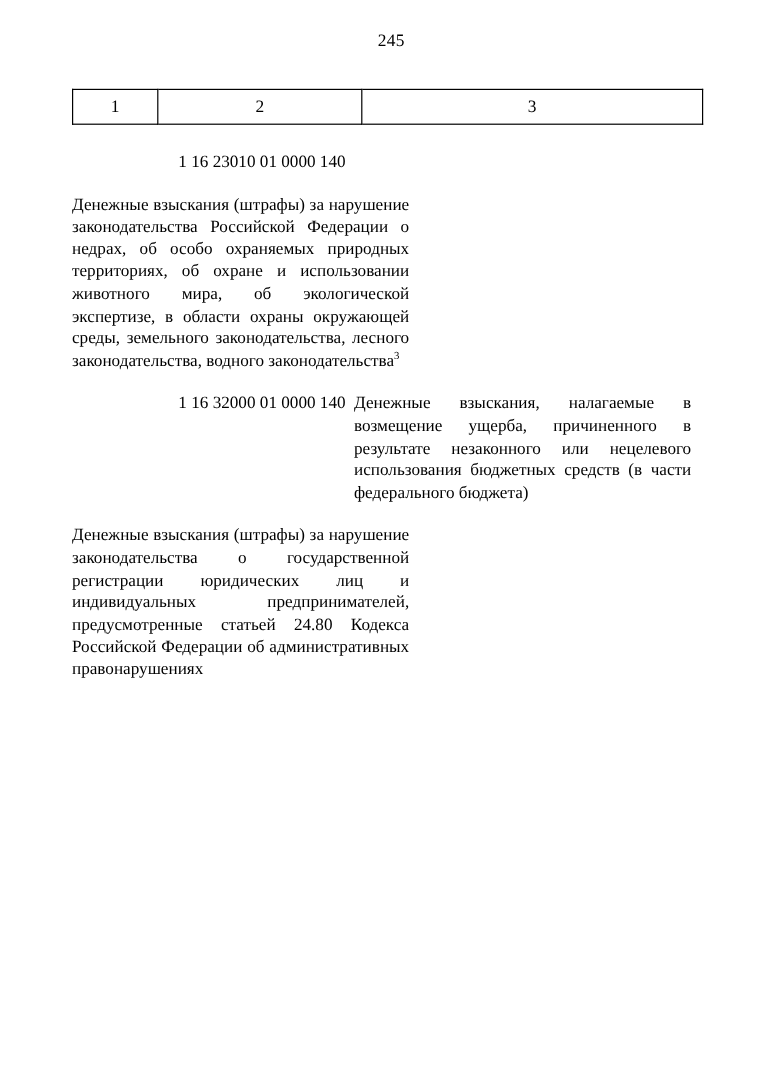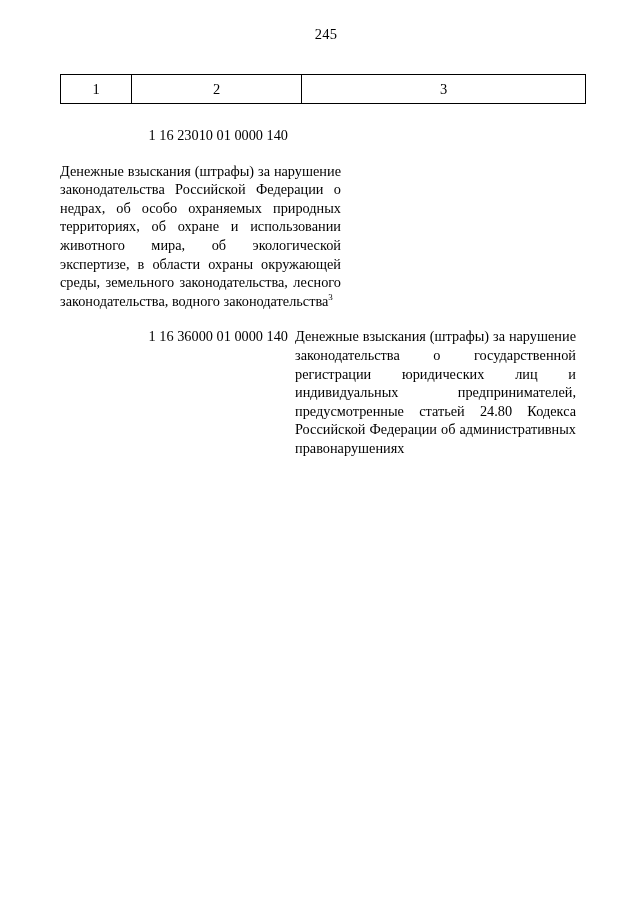--- a/index.html
+++ b/index.html
@@ -107,21 +107,24 @@
       <div class="row">
         <div class="code">1 16 23010 01 0000 140</div>
       </div>
 
       <div class="row">
         <div class="desc"><span>Денежные взыскания (штрафы) за нарушение законодательства Российской Федерации о недрах, об особо охраняемых природных территориях, об охране и использовании животного мира, об экологической экспертизе, в области охраны окружающей среды, земельного законодательства, лесного законодательства, водного законодательства</span><sup>3</sup></div>
       </div>
 
 
 
+      <div class="row">
+        <div class="code">1 16 32000 01 0000 140</div>
+        <div class="desc"><span>Денежные взыскания, налагаемые в возмещение ущерба, причиненного в результате незаконного или нецелевого использования бюджетных средств (в части федерального бюджета)</span><sup></sup></div>
+      </div>
 
       <div class="row">
-        <div class="code">1 16 36000 01 0000 140</div>
         <div class="desc"><span>Денежные взыскания (штрафы) за нарушение законодательства о государственной регистрации юридических лиц и индивидуальных предпринимателей, предусмотренные статьей 24.80 Кодекса Российской Федерации об административных правонарушениях</span><sup></sup></div>
       </div>
 
     </div>
   </div>
 </div>
 
 </body></html>

